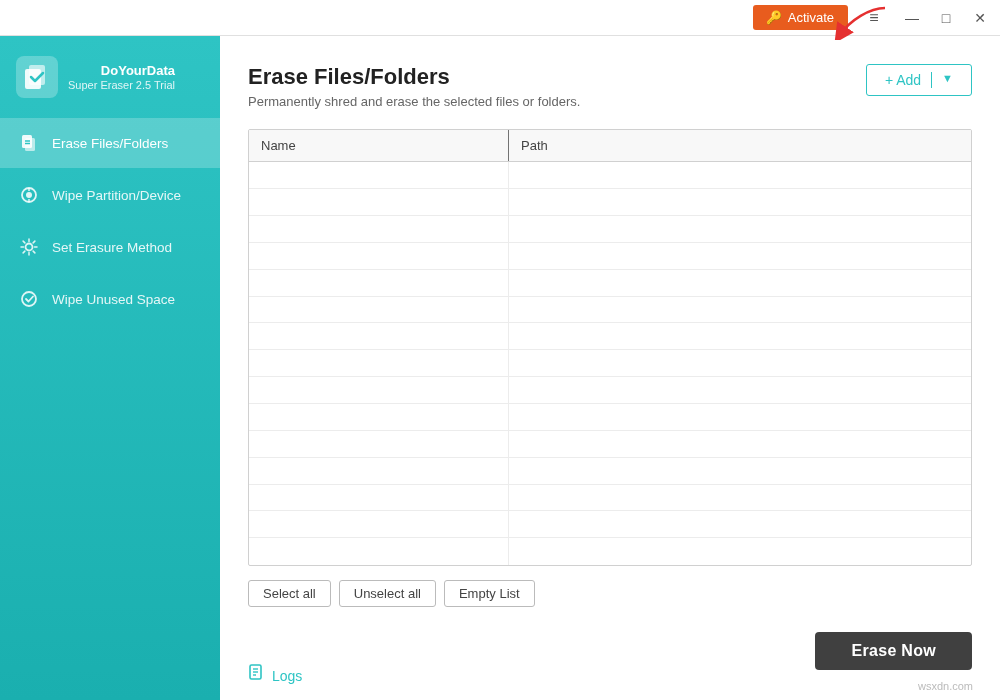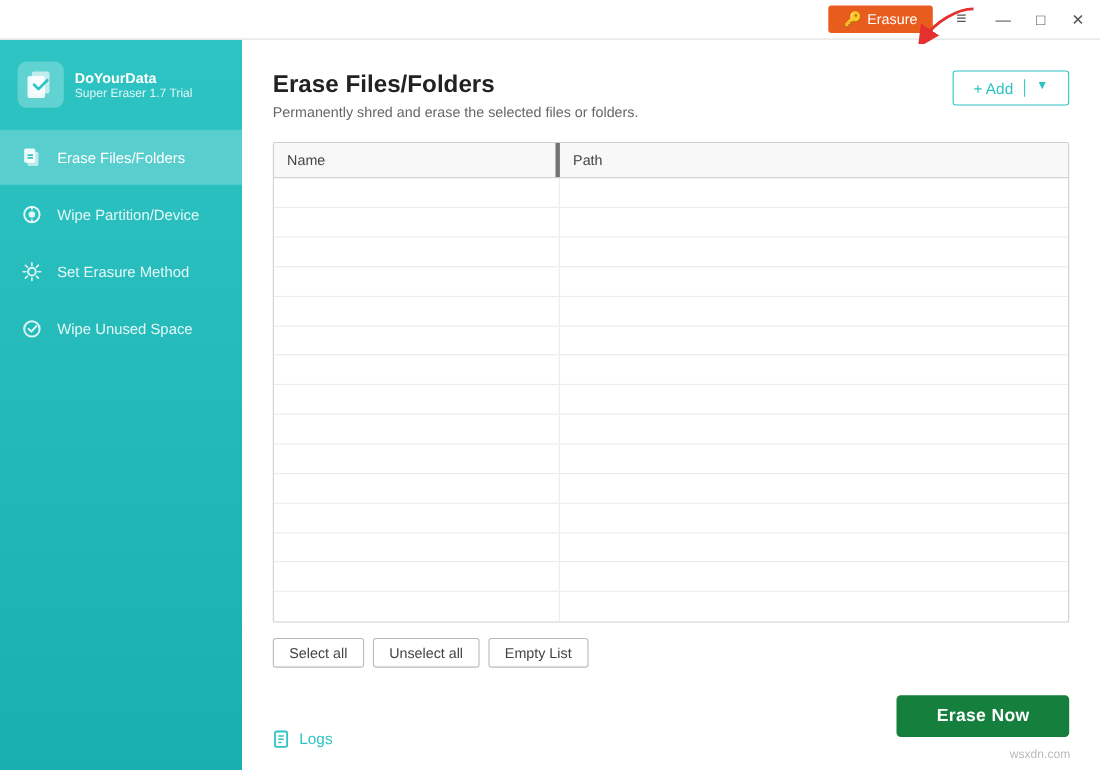--- a/index.html
+++ b/index.html
@@ -110,20 +110,21 @@
       align-items: center;
       justify-content: center;
     }
     .logo-icon svg {
       width: 28px;
       height: 28px;
     }
     .logo-text {
       display: flex;
       flex-direction: column;
+      align-items: flex-end;
     }
     .logo-title {
       color: #fff;
       font-size: 13px;
       font-weight: 600;
       line-height: 1.3;
     }
     .logo-subtitle {
       color: rgba(255,255,255,0.85);
       font-size: 11px;
@@ -217,21 +218,21 @@
     .table-header {
       display: flex;
       background: #f8f8f8;
       border-bottom: 1px solid #d0d0d0;
     }
     .table-col-name {
       width: 260px;
       padding: 8px 12px;
       font-size: 13px;
       color: #444;
-      border-right: 4px solid #737373;
+      border-right: 1px solid #737373;
     }
     .table-col-path {
       flex: 1;
       padding: 8px 12px;
       font-size: 13px;
       color: #444;
     }
     .table-body {
       flex: 1;
       overflow-y: auto;
@@ -275,30 +276,30 @@
       background: #fff;
       color: #444;
       padding: 5px 14px;
       border-radius: 3px;
       cursor: pointer;
       font-size: 13px;
       text-align: right;
     }
     .logs-link {
       display: flex;
-      align-items: flex-start;
+      align-items: flex-end;
       gap: 6px;
       color: #2ec4c4;
       cursor: pointer;
       font-size: 14px;
       text-decoration: none;
       margin-top: 46px;
     }
     .erase-now-btn {
-      background: #15803d;
+      background: #404040;
       color: #fff;
       border: none;
       padding: 10px 36px;
       border-radius: 4px;
       cursor: pointer;
       font-size: 16px;
       font-weight: 600;
       letter-spacing: 0.3px;
     }
 
@@ -325,21 +326,21 @@
       <path d="M55 8 C40 8, 20 20, 10 35" stroke="#e53030" stroke-width="2.5" fill="none" marker-end="url(#arrowhead)"></path>
       <defs>
         <marker id="arrowhead" markerWidth="8" markerHeight="8" refX="4" refY="4" orient="auto">
           <path d="M0,0 L8,4 L0,8 Z" fill="#e53030"></path>
         </marker>
       </defs>
     </svg>
   </div>
   <button class="activate-btn">
     <span>🔑</span>
-    <span>Erasure</span>
+    <span>Activate</span>
   </button>
   <button class="menu-btn">
     <span>≡</span>
   </button>
   <div class="title-bar-buttons">
     <button class="title-bar-btn">
       <span>—</span>
     </button>
     <button class="title-bar-btn">
       <span>□</span>
@@ -356,21 +357,21 @@
     <div class="sidebar-logo">
       <div class="logo-icon">
         <svg viewBox="0 0 28 28" fill="none" xmlns="http://www.w3.org/2000/svg">
           <rect x="2" y="6" width="16" height="20" rx="2" fill="white" opacity="0.9"></rect>
           <rect x="6" y="2" width="16" height="20" rx="2" fill="white" opacity="0.6"></rect>
           <path d="M8 14 L12 18 L20 10" stroke="#2ec4c4" stroke-width="2.5" stroke-linecap="round" stroke-linejoin="round" fill="none"></path>
         </svg>
       </div>
       <div class="logo-text">
         <span class="logo-title">DoYourData</span>
-        <span class="logo-subtitle">Super Eraser 1.7 Trial</span>
+        <span class="logo-subtitle">Super Eraser 2.5 Trial</span>
       </div>
     </div>
 
     <nav class="sidebar-nav">
 
       <div class="sidebar-item active">
         <div class="sidebar-item-icon">
           <svg width="20" height="20" viewBox="0 0 20 20" fill="none">
             <rect x="3" y="2" width="10" height="13" rx="1.5" fill="rgba(255,255,255,0.9)"></rect>
             <rect x="6" y="5" width="10" height="13" rx="1.5" fill="rgba(255,255,255,0.6)"></rect>

